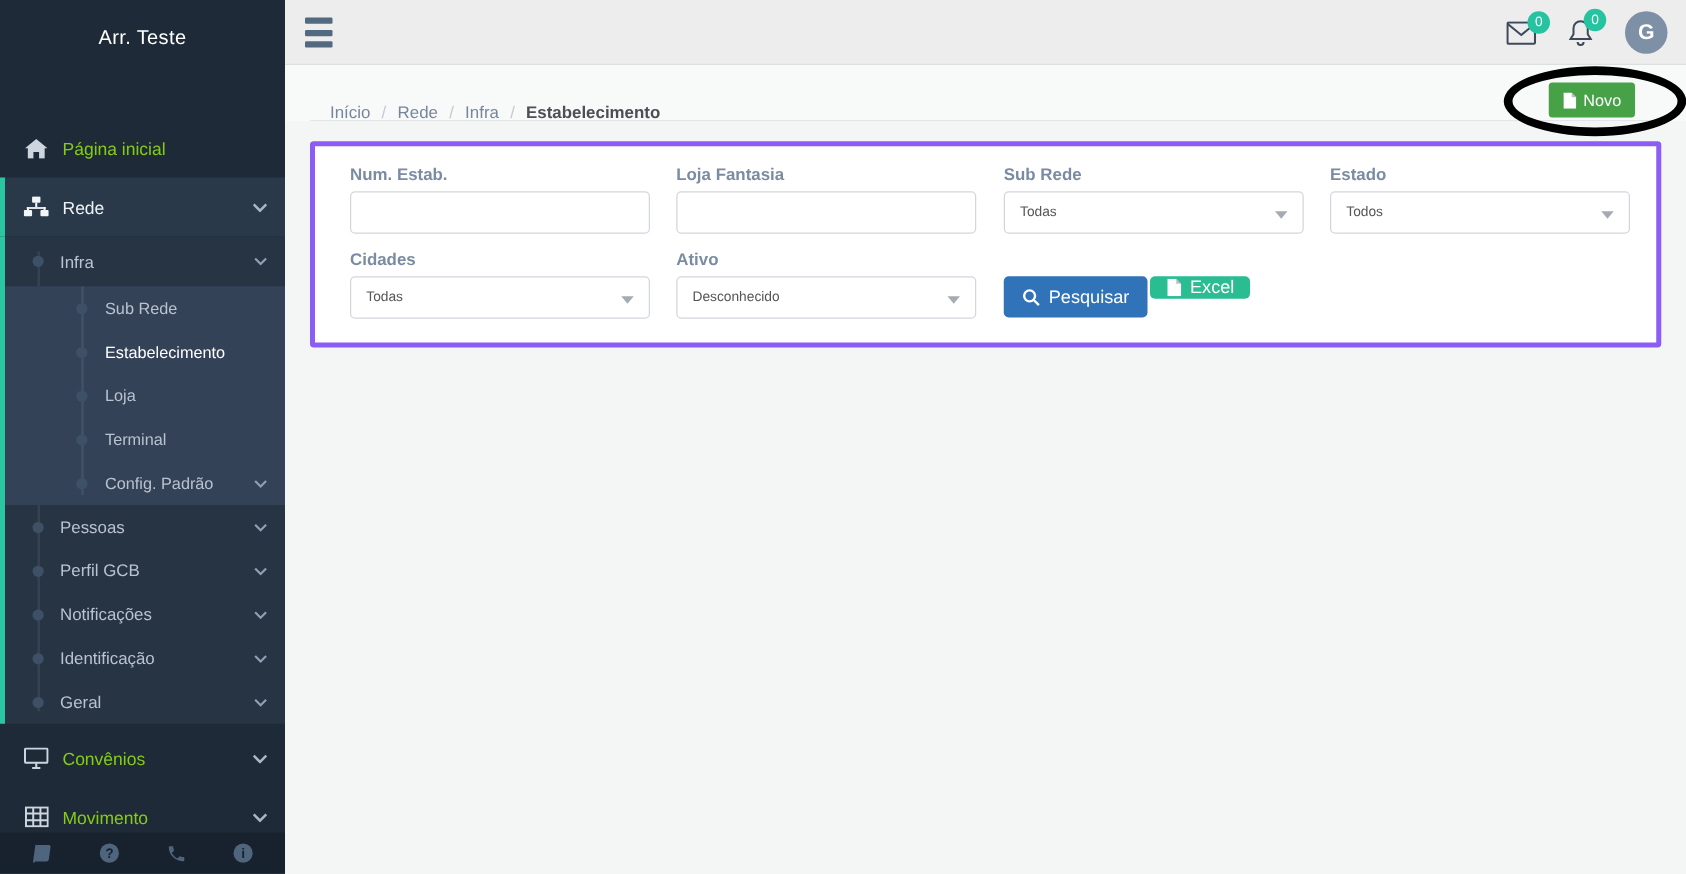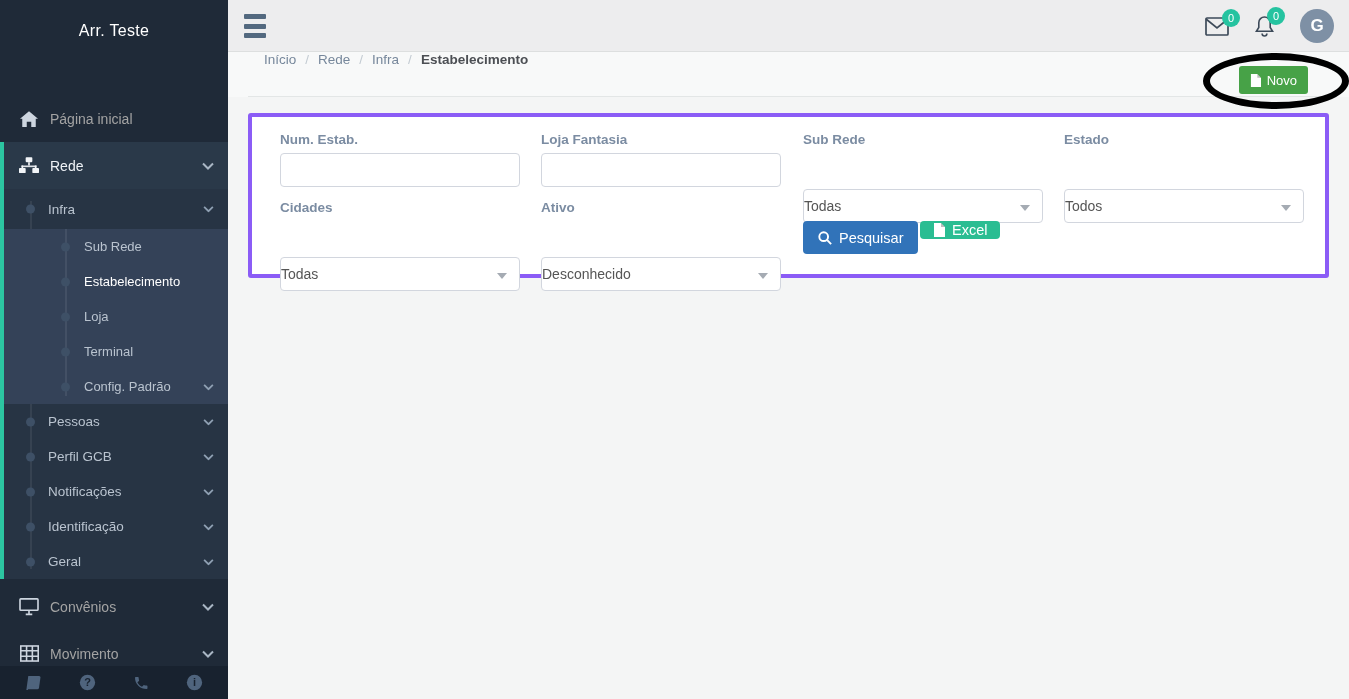--- a/index.html
+++ b/index.html
@@ -6,21 +6,21 @@
   html,body { width:1349px; height:699px; overflow:hidden;
     font-family:"Liberation Sans", sans-serif; background:#f4f5f5; }
 
   
   .sidebar { position:absolute; left:0; top:0; width:228px; height:699px;
     background:#1f2a38; color:#c8d0da; z-index:5; }
   .sidebar-title { padding-top:22px; text-align:center; color:#ffffff;
     font-size:16px; letter-spacing:.3px; height:72px; }
   .nav { margin-top:23px; }
   .l1-item { position:relative; height:47px; display:flex; align-items:center;
-    padding-left:18px; font-size:14px; color:#a3a3a3; cursor:pointer; }
+    padding-left:18px; font-size:14px; color:#84cc16; cursor:pointer; }
   .l1-item .mi { width:22px; height:20px; margin-right:10px; display:flex;
     align-items:center; justify-content:center; color:#cdd5df; flex:0 0 22px; }
   .l1-item.active-parent { background:#2a3949; border-left:4px solid #2cc5a1;
     padding-left:14px; color:#eef2f6; }
   .l1-item.active-parent .mi { color:#f2f5f8; }
 
   .rede-submenu { position:relative; background:#273444;
     border-left:4px solid #2cc5a1; }
   .rede-submenu::before { content:""; position:absolute; left:26px; top:12px;
     bottom:10px; width:2px; background:rgba(255,255,255,0.07); }
@@ -64,21 +64,21 @@
     display:flex; align-items:center; justify-content:center; }
   .avatar { width:34px; height:34px; border-radius:50%; background:#7e90a5;
     color:#fff; font-size:17px; font-weight:bold; display:flex;
     align-items:center; justify-content:center; cursor:pointer; }
 
   .crumb-strip { position:absolute; left:0; top:52px; right:0; height:45px;
     background:#f8f9f9; }
   .crumb-strip::after { content:""; position:absolute; left:20px; right:20px;
     bottom:0; height:1px; background:#e3e6e6; }
   .breadcrumb { position:absolute; left:36px; top:0; height:45px; display:flex;
-    align-items:flex-start; font-size:13.5px; }
+    align-items:flex-end; font-size:13.5px; }
   .crumb-link { color:#76879b; cursor:pointer; }
   .crumb-sep { color:#c3cbd2; padding:0 9px; }
   .crumb-current { color:#4c4f54; font-weight:bold; }
 
   .btn-novo { position:absolute; right:41px; top:14px; height:28px;
     background:#47a247; color:#fff; font-size:13px; border:none; border-radius:3px;
     padding:0 11px; display:flex; align-items:center; gap:6px; cursor:pointer;
     z-index:3; }
   .annotation-ellipse { position:absolute; left:975px; top:1px; width:146px;
     height:56px; border:7px solid #000; border-radius:50%; z-index:4;
@@ -87,22 +87,22 @@
   .content { position:absolute; left:0; top:97px; right:0; bottom:0;
     background:#f4f5f5; }
   .panel { position:absolute; left:20px; top:16px; width:1081px; height:165px;
     background:#ffffff; border:4px solid #8b5cf6; border-radius:3px; }
 
   .f-label { position:absolute; font-size:13.5px; font-weight:bold; color:#7b8ca2; }
   .f-input { position:absolute; width:240px; height:34px; border:1px solid #d2d6de;
     border-radius:4px; background:#fff; font-size:14px; color:#555;
     padding:0 12px; font-family:"Liberation Sans", sans-serif; }
   .f-select { position:absolute; width:240px; height:34px; border:1px solid #d2d6de;
-    border-radius:4px; background:#fff; font-size:14px; color:#555;
-    display:flex; align-items:center; padding-left:0; cursor:pointer;margin-top:36px; }
+    border-radius:4px; background:#fff; font-size:11px; color:#555;
+    display:flex; align-items:center; padding-left:12px; cursor:pointer; }
   .f-select::after { content:""; position:absolute; right:12px; top:15px;
     border-left:5px solid transparent; border-right:5px solid transparent;
     border-top:6px solid #a5abb3; }
 
   .btn { border:none; border-radius:4px; color:#fff; cursor:pointer;
     display:flex; align-items:center; gap:7px; font-size:14.5px;
     font-family:"Liberation Sans", sans-serif; }
   .btn-search { position:absolute; left:551px; top:104px; height:33px;
     padding:0 15px; background:#3173b9; }
   .btn-excel { position:absolute; left:668px; top:104px; height:18px;

